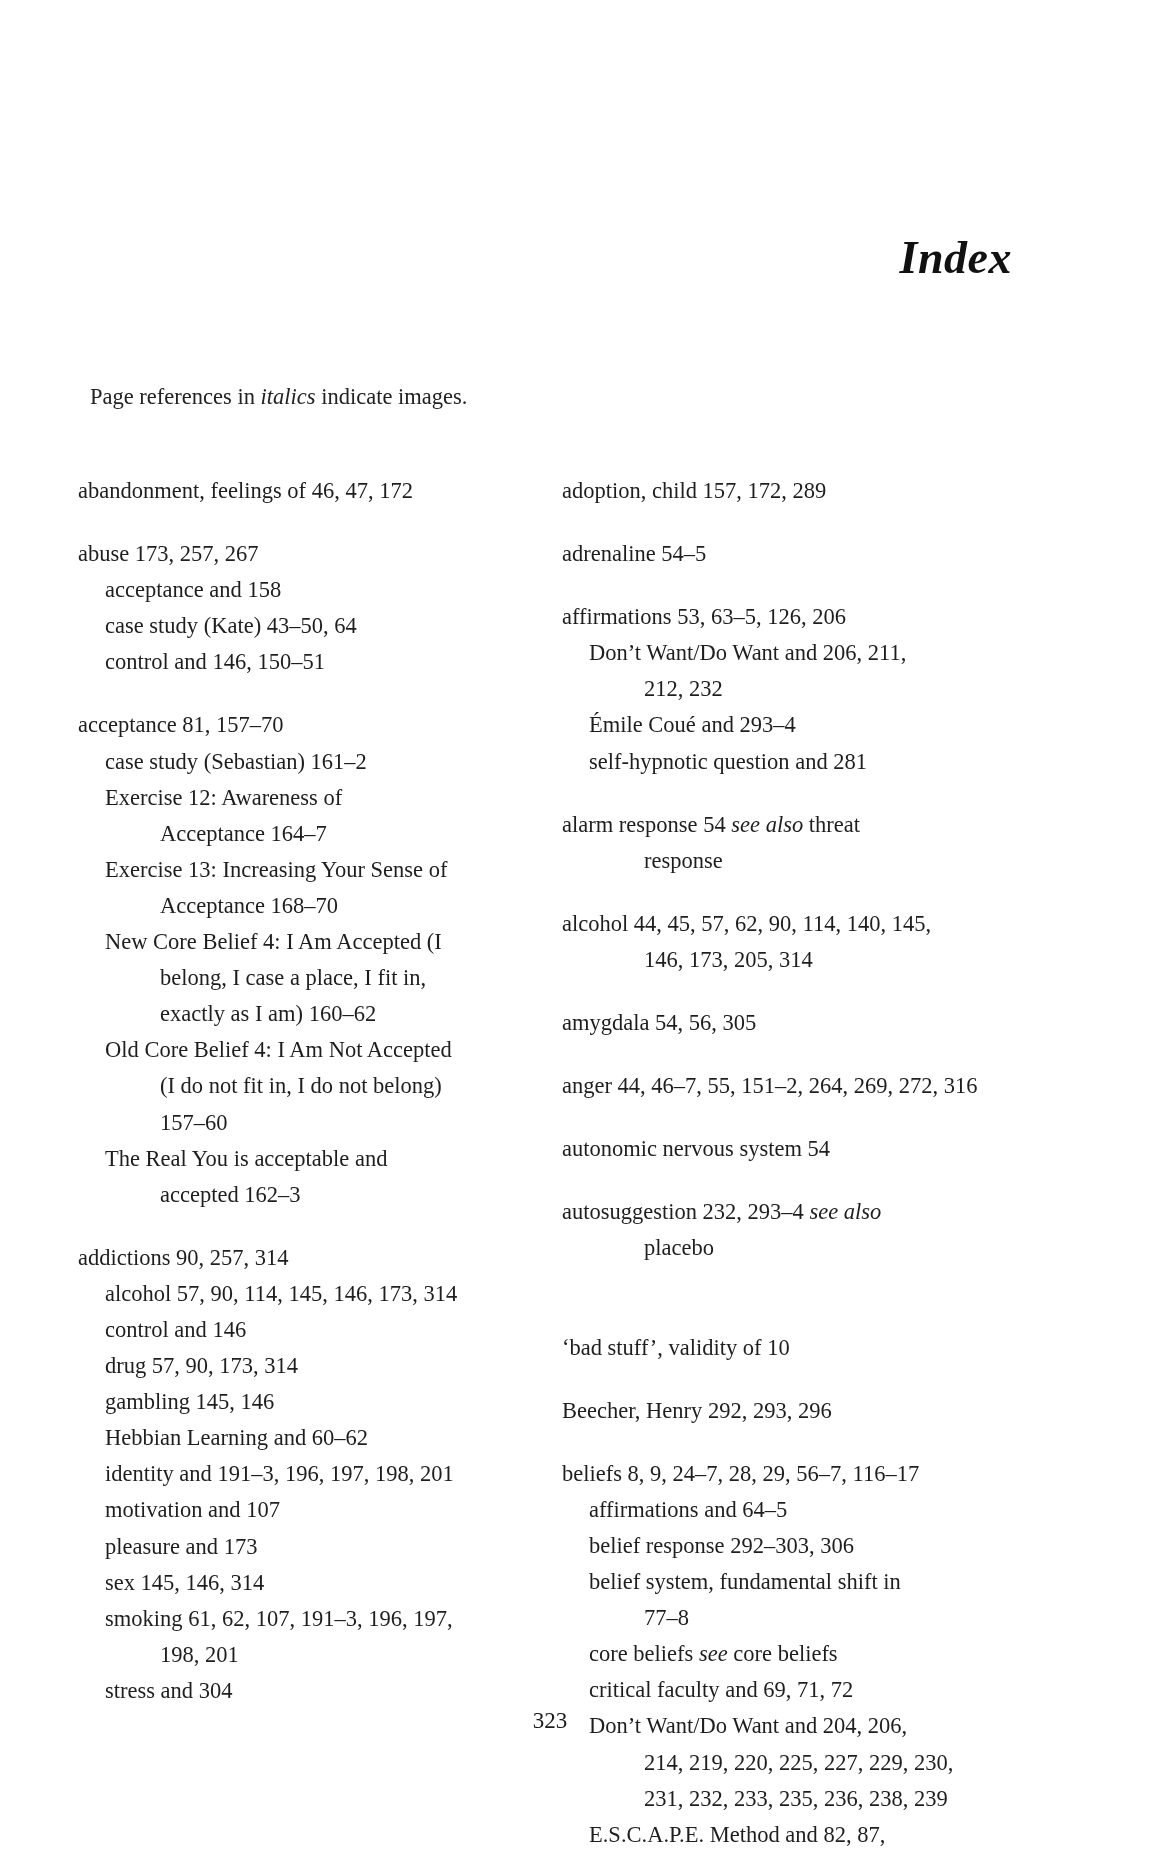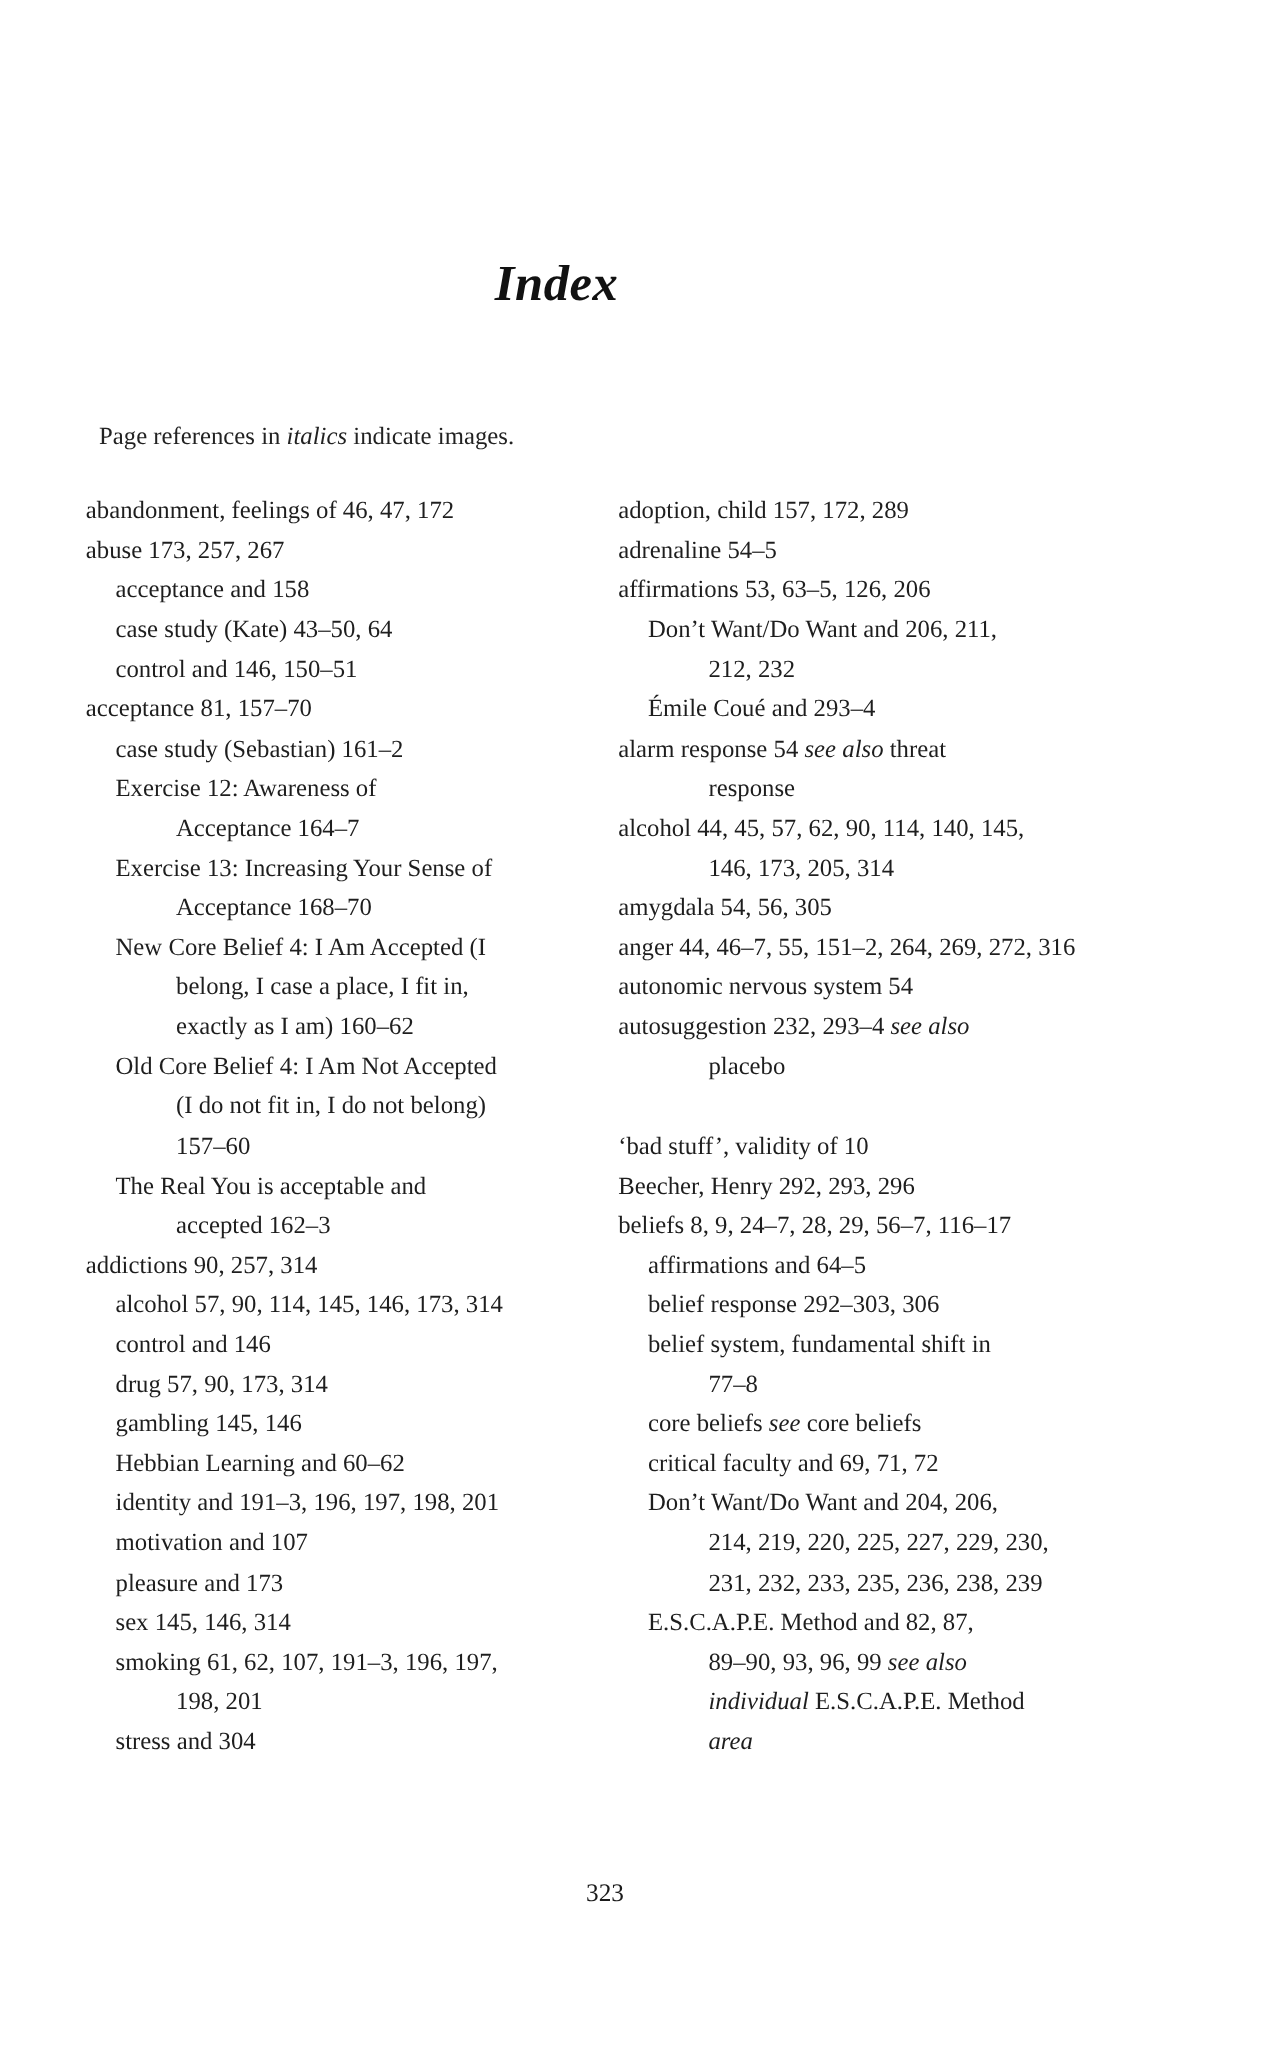--- a/index.html
+++ b/index.html
@@ -13,21 +13,21 @@
       position: relative;
       overflow: hidden;
       font-family: "Liberation Serif", "DejaVu Serif", serif;
       color: #1a1a1a;
     }
     .page-title {
       position: absolute;
       top: 200px;
       left: 0;
       width: 1012px;
-      text-align: center;
+      text-align: right;
       font-style: italic;
       font-size: 46px;
       letter-spacing: 0.5px;
       color: #111;
     }
     .intro-note {
       position: absolute;
       top: 384px;
       left: 90px;
       font-size: 22.5px;
@@ -37,21 +37,21 @@
     .column {
       position: absolute;
       top: 446px;
       font-size: 22.5px;
       line-height: 36.1px;
       color: #1e1e1e;
     }
     .col-left { left: 78px; width: 470px; }
     .col-right { left: 562px; width: 470px; }
     .line { white-space: nowrap; height: 36.1px; }
-    .l0 { padding-left: 0; }
+    .l0 { padding-left: 0; margin-top: 27px; }
     .l1 { padding-left: 27px; }
     .l1c { padding-left: 82px; }   
     .l0c { padding-left: 82px; }
     .l2c { padding-left: 82px; }
     .blank { height: 36.1px; }
     .italic { font-style: italic; }
     .page-number {
       position: absolute;
       top: 1708px;
       left: 0;
@@ -103,20 +103,21 @@
     <div class="line l1c">198, 201</div>
     <div class="line l1">stress and  304</div>
   </div>
 <div class="column col-right" id="col-right">
     <div class="line l0"><span>adoption, child  157, 172, 289</span></div>
     <div class="line l0"><span>adrenaline  54–5</span></div>
     <div class="line l0"><span>affirmations  53, 63–5, 126, 206</span></div>
     <div class="line l1"><span>Don’t Want/Do Want and  206, 211,</span></div>
     <div class="line l2c"><span>212, 232</span></div>
     <div class="line l1"><span>Émile Coué and  293–4</span></div>
+    <div class="line l1"><span>self-hypnotic question and  281</span></div>
     <div class="line l0"><span>alarm response  54 </span><span class="italic">see also</span><span> threat</span></div>
     <div class="line l0c"><span>response</span></div>
     <div class="line l0"><span>alcohol  44, 45, 57, 62, 90, 114, 140, 145,</span></div>
     <div class="line l0c"><span>146, 173, 205, 314</span></div>
     <div class="line l0"><span>amygdala  54, 56, 305</span></div>
     <div class="line l0"><span>anger  44, 46–7, 55, 151–2, 264, 269, 272, 316</span></div>
     <div class="line l0"><span>autonomic nervous system  54</span></div>
     <div class="line l0"><span>autosuggestion  232, 293–4 </span><span class="italic">see also</span></div>
     <div class="line l0c"><span>placebo</span></div>
     <div class="blank"></div>

